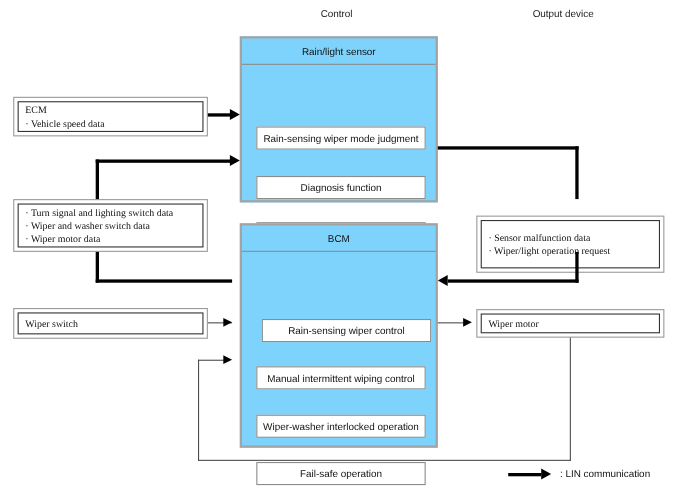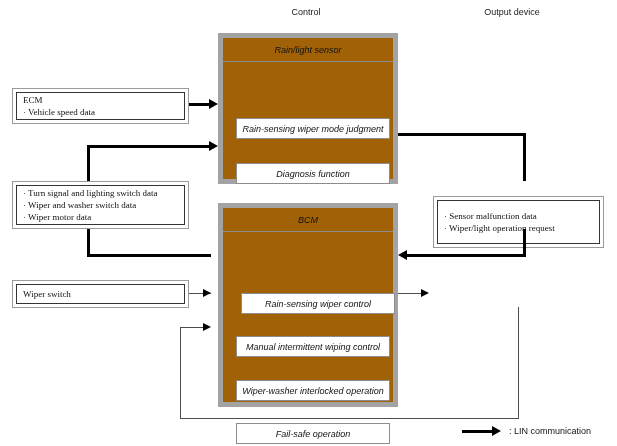--- a/index.html
+++ b/index.html
@@ -25,21 +25,21 @@
     border:1px solid #333;background:#fff;
     display:flex;flex-direction:column;justify-content:center;
     padding:3px 6px;
   }
 
   .line-item{font-size:9px;line-height:12px;white-space:nowrap;color:#111;}
 
   
   .module{
     position:absolute;box-sizing:border-box;
-    border:5px solid #a3a3a3;background:#a16207;font-style:italic;
+    border:2px solid #a3a3a3;background:#7dd3fc;
   }
   .module .mod-title{
     height:23px;border-bottom:1px solid #8c8c8c;
     display:flex;align-items:center;justify-content:center;
     font-size:9px;color:#111;
   }
   .sub-box{
     position:absolute;box-sizing:border-box;
     border:1px solid #8c8c8c;background:#fff;
     display:flex;align-items:center;justify-content:center;
@@ -116,20 +116,25 @@
     <div class="sub-box" style="left:13px;top:167px;width:154px;height:21px;">Fail-safe operation</div>
   </div>
 
   <div class="box dbl" style="left:433px;top:196px;width:171px;height:52px;">
     <div class="inner">
       <div class="line-item">· Sensor malfunction data</div>
       <div class="line-item">· Wiper/light operation request</div>
     </div>
   </div>
 
+  <div class="box dbl" style="left:433px;top:281px;width:171px;height:26px;">
+    <div class="inner">
+      <div class="line-item">Wiper motor</div>
+    </div>
+  </div>
 
   <div class="seg" style="left:189px;top:103px;width:22px;height:3px;"></div>
   <div class="arrow right-thick" style="left:209px;top:99px;"></div>
 
   <div class="seg" style="left:87px;top:145px;width:3px;height:36px;"></div>
   <div class="seg" style="left:87px;top:145px;width:124px;height:3px;"></div>
   <div class="arrow right-thick" style="left:209px;top:141px;"></div>
 
   <div class="seg" style="left:398px;top:133px;width:128px;height:3px;"></div>
   <div class="seg" style="left:523px;top:133px;width:3px;height:48px;"></div>

